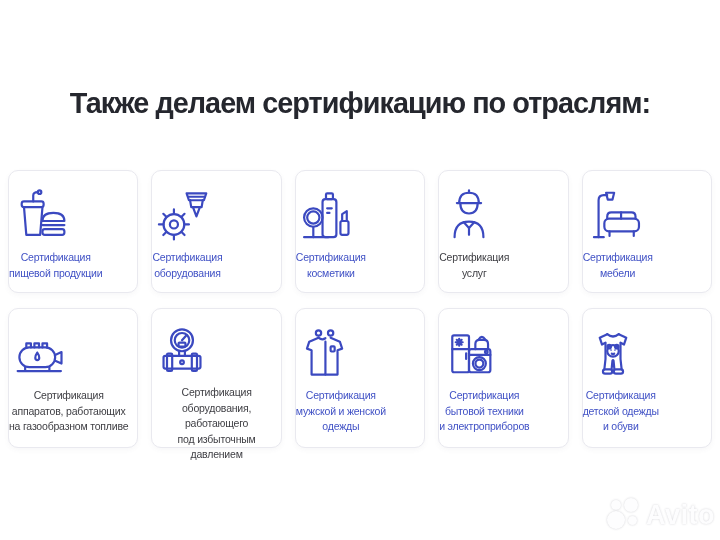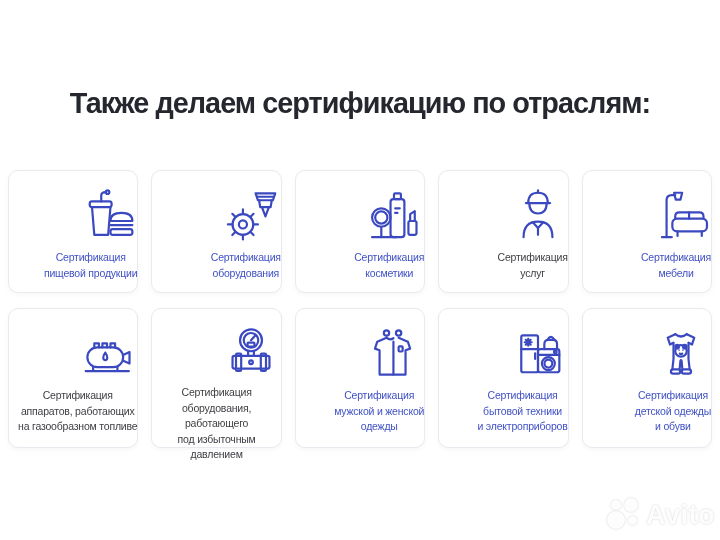--- a/index.html
+++ b/index.html
@@ -18,21 +18,21 @@
   .grid{
     position:absolute;top:170px;left:8px;width:704px;
     display:flex;flex-direction:column;gap:15px;
   }
   .row{display:flex;gap:13px;}
   .card{
     width:140px;background:#ffffff;
     border:1px solid #e9e9ef;border-radius:10px;
     box-shadow:0 2px 5px rgba(90,90,110,0.05);
     box-sizing:border-box;
-    display:flex;flex-direction:column;align-items:flex-end;
+    display:flex;flex-direction:column;align-items:flex-start;
     padding-top:13px;
   }
   .row1 .card{height:123px;}
   .row2 .card{height:140px;}
   .icon{
     height:58px;display:flex;align-items:center;justify-content:center;
   }
   .icon svg{width:60px;height:55px;display:block;}
   .icon svg *{
     fill:none;stroke:#3b49c0;stroke-width:1.9;

